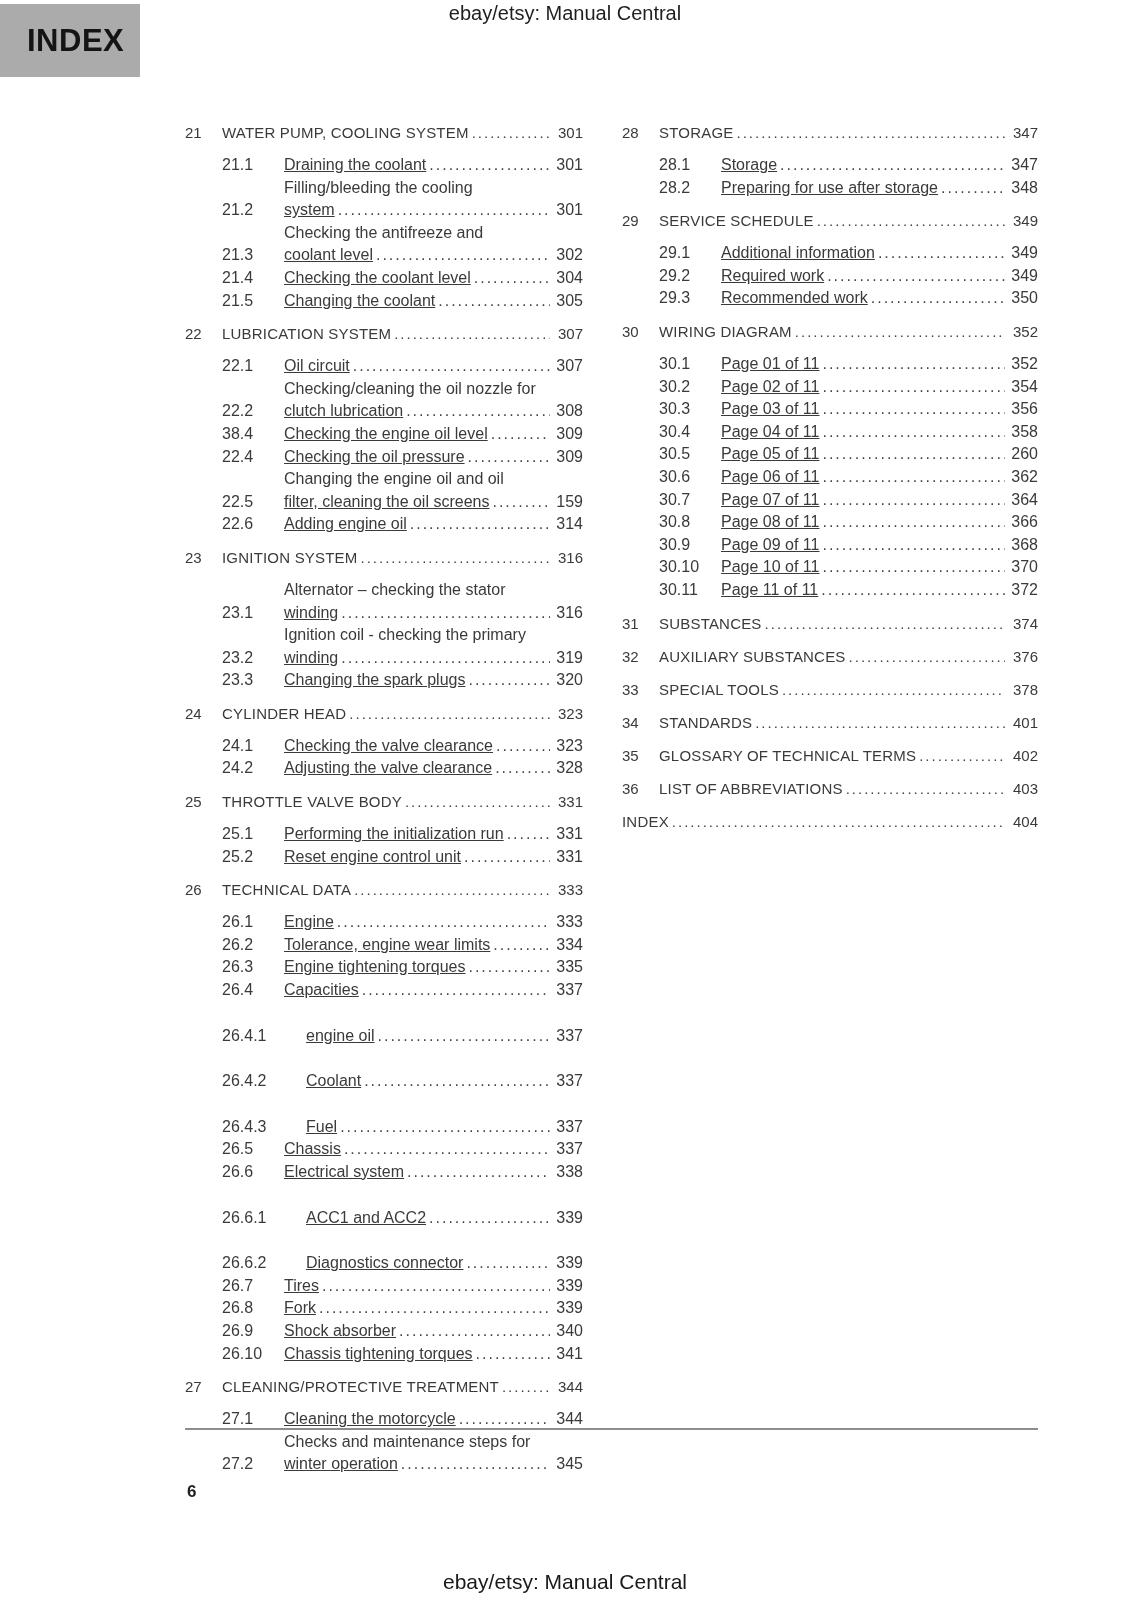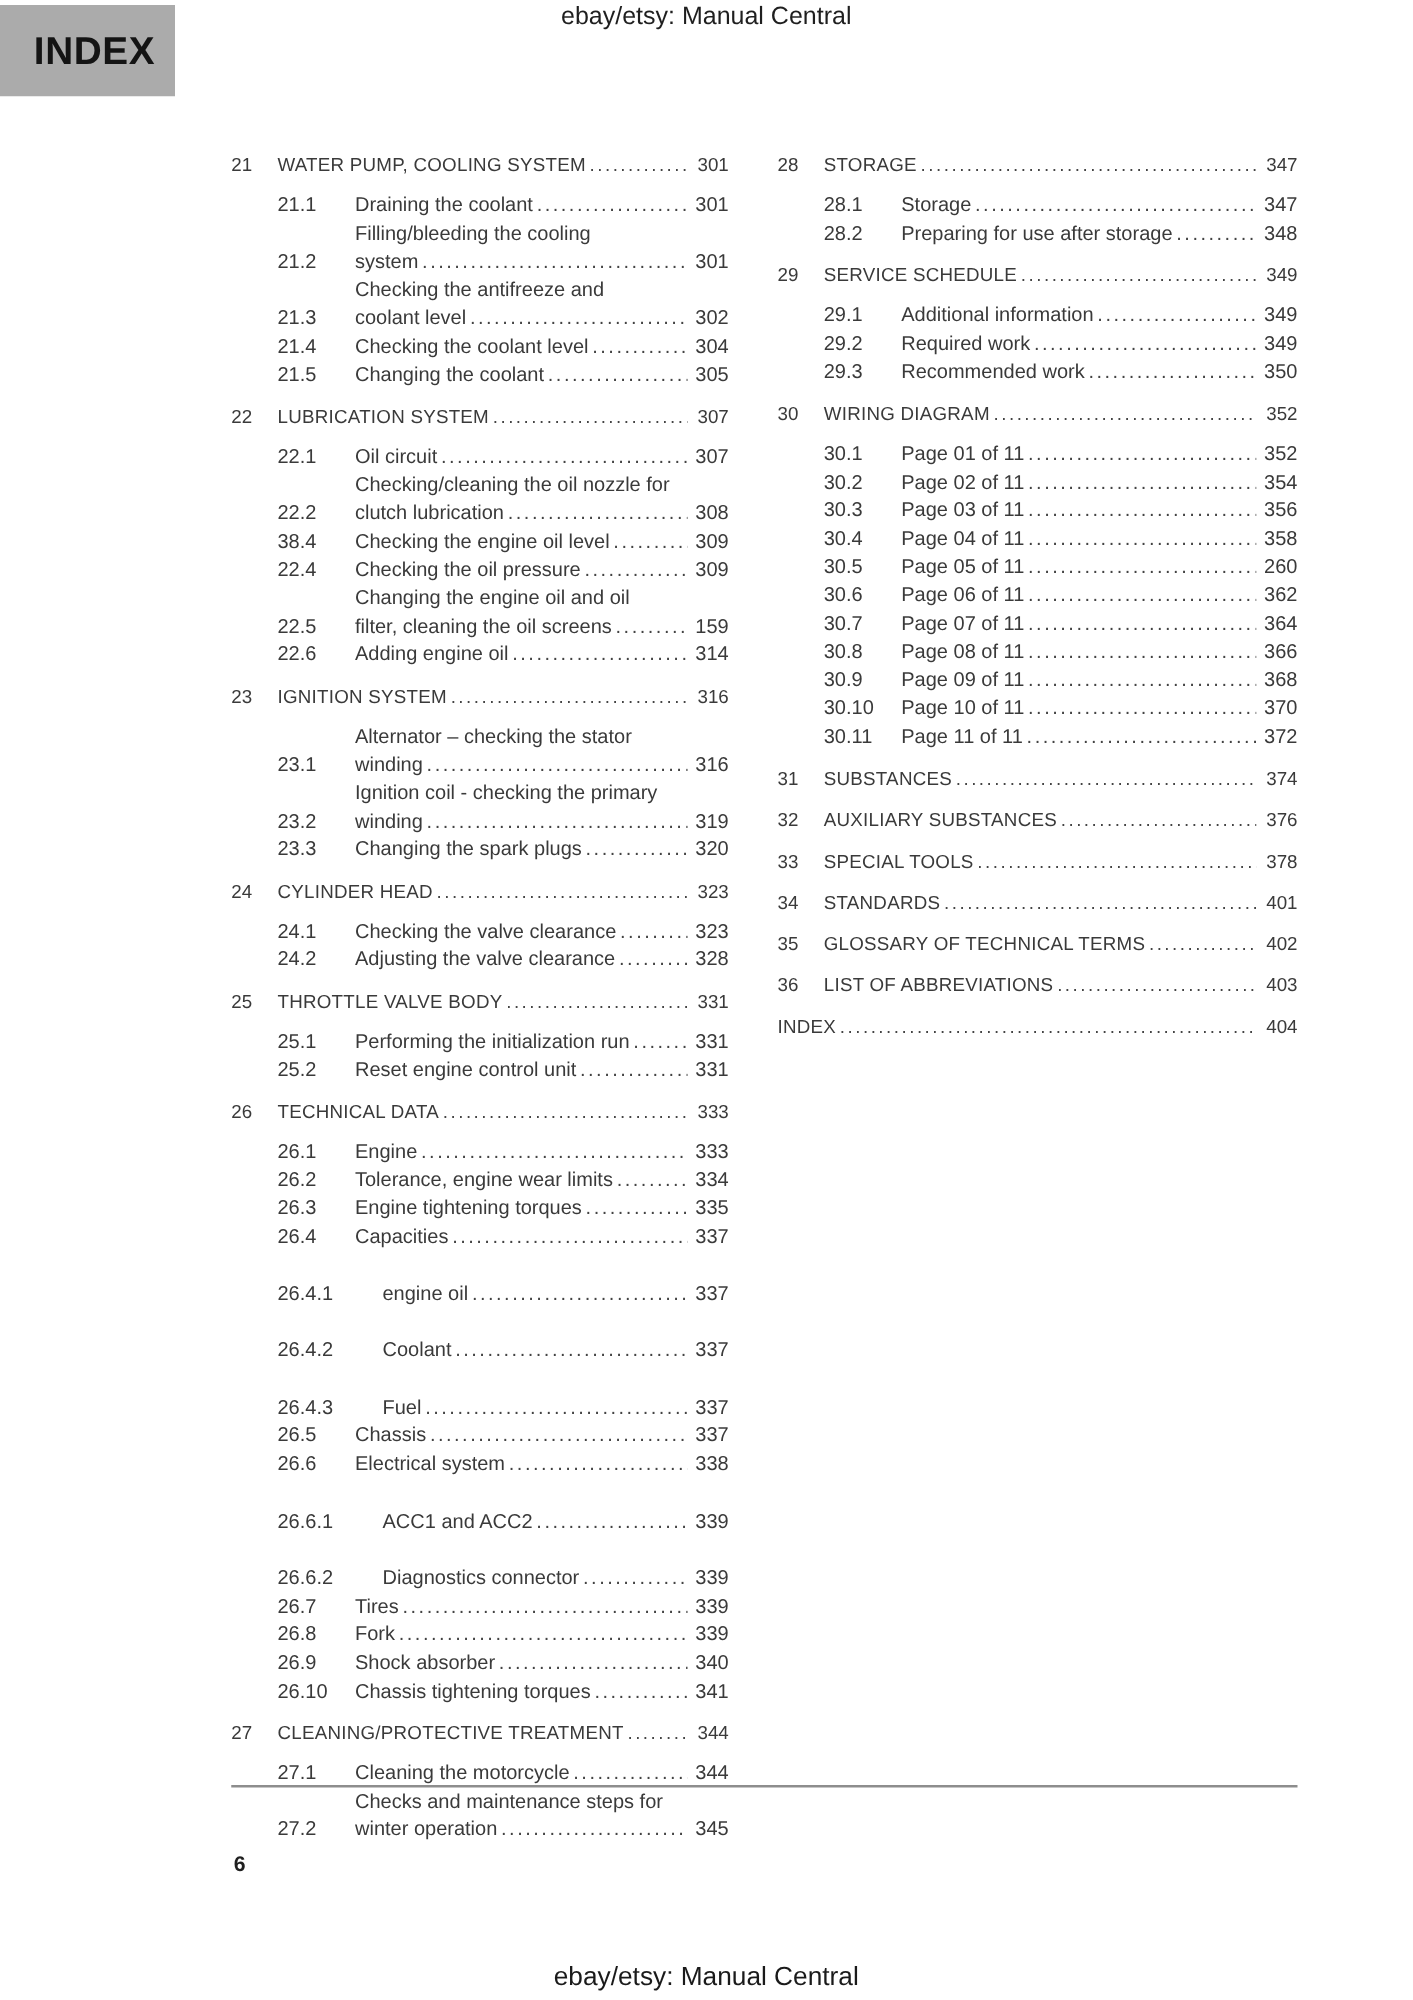--- a/index.html
+++ b/index.html
@@ -36,21 +36,21 @@
   .h-title { white-space: nowrap; letter-spacing: 0.2px; }
   .toc-entry {
     display: flex; align-items: flex-end;
     font-size: 16px; line-height: 22.6px; padding-left: 37px; color: #3a3a3a;
   }
   .e-num { width: 62px; flex-shrink: 0; }
   .e-content { flex: 1; min-width: 0; }
   .toc-entry.lvl3 .e-content { padding-left: 22px; margin-top: 23px; }
   .wrap-line { white-space: nowrap; }
   .last-line { display: flex; align-items: baseline; }
-  .line-text { white-space: nowrap; }
+  .line-text { white-space: nowrap; text-decoration: underline; }
   .leader {
     flex: 1; overflow: hidden; white-space: nowrap;
     letter-spacing: 2px; margin: 0 3px; color: #434343;
   }
   .page { flex-shrink: 0; min-width: 30px; text-align: right; }
   
   .footer-rule {
     position: absolute; left: 185px; top: 1428px;
     width: 853px; height: 2px; background: #8d8d8d;
   }

